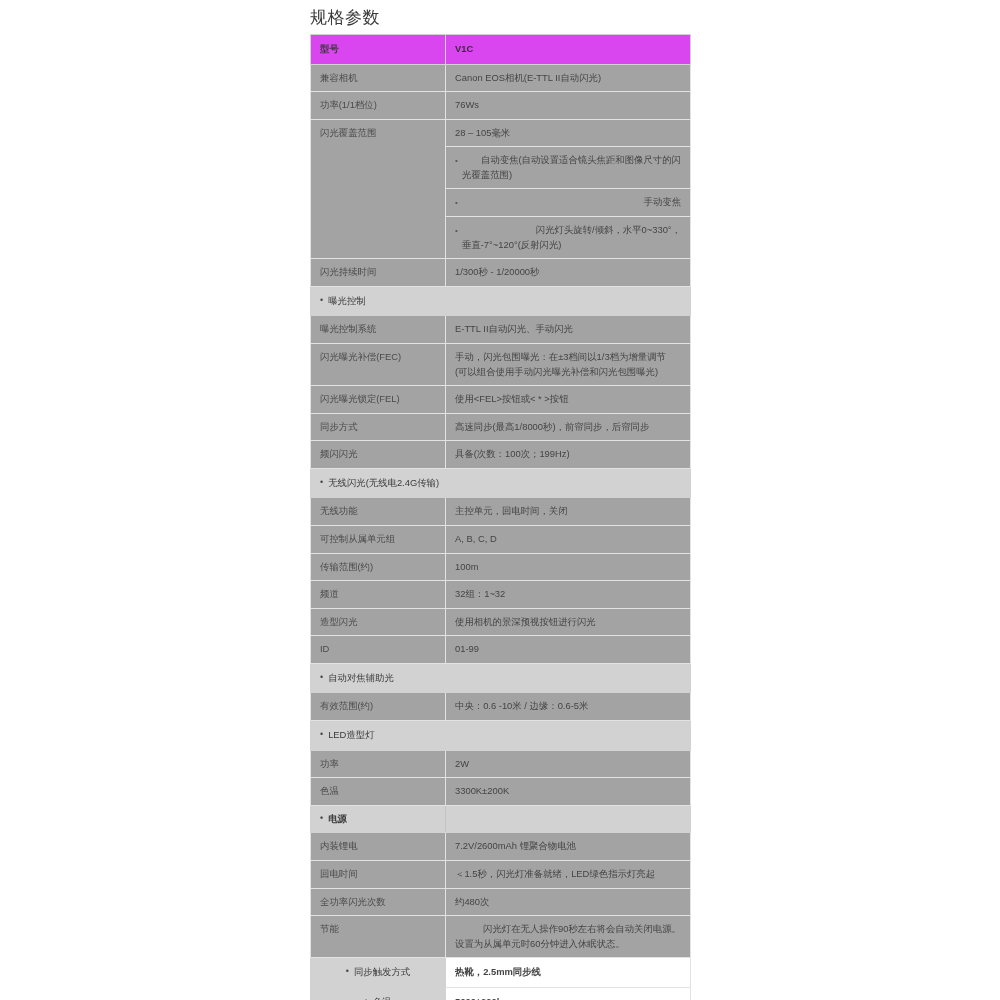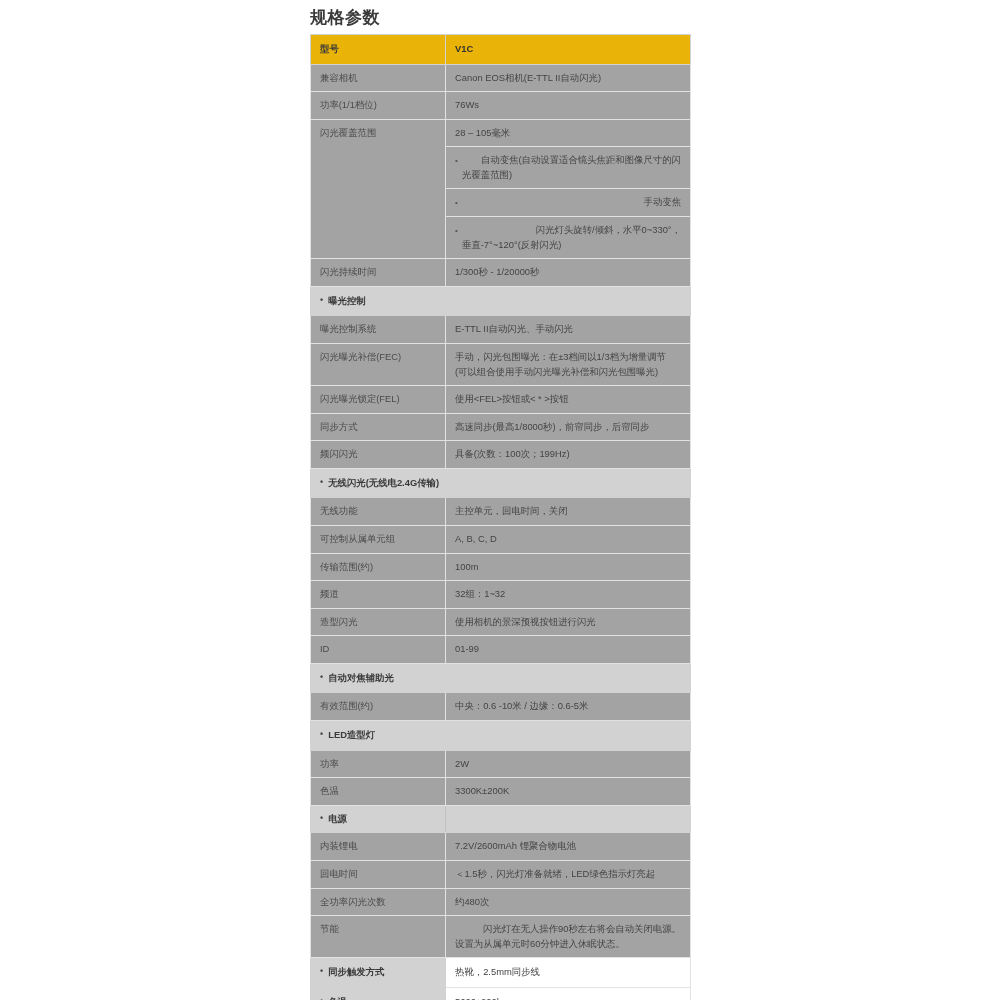--- a/index.html
+++ b/index.html
@@ -18,21 +18,21 @@
     position: relative;
     width: 1000px;
     height: 1000px;
     background: #ffffff;
   }
   #spec-title {
     position: absolute;
     left: 310px;
     top: 6px;
     font-size: 17px;
-    font-weight: 700;
+    font-weight: 400;
     color: #3a3a3a;
     letter-spacing: 0.5px;
   }
   #spec-table {
     position: absolute;
     left: 310px;
     top: 34px;
     width: 380px;
     border-collapse: collapse;
     table-layout: fixed;
@@ -44,36 +44,36 @@
   #spec-table col.c-value { width: 245px; }
   #spec-table td {
     border: 1px solid #e2e2e2;
     padding: 6px 9px 6px 9px;
     vertical-align: top;
     background: #a3a3a3;
     word-break: break-word;
   }
   
   #spec-table tr.row-head td {
-    background: #eab308;
+    background: #d946ef;
     border-color: #d2d2d2;
     color: #3a3a3a;
     font-weight: 600;
     padding-top: 7px;
     padding-bottom: 7px;
   }
   #spec-table tr.row-head td.v {
     color: #333;
     font-weight: 700;
   }
   
   #spec-table tr.row-section td {
     background: #d2d2d2;
     border-color: #d2d2d2;
-    font-weight: 700;
+    font-weight: 400;
     color: #3a3a3a;
     padding-top: 7px;
     padding-bottom: 7px;
   }
   
   #spec-table tr.row-section-split td.l {
     background: #d2d2d2;
     border-color: #d2d2d2;
     border-right-color: #c2c2c2;
     font-weight: 600;
@@ -81,29 +81,31 @@
     margin-top: 24px;
   }
   #spec-table tr.row-section-split td.v {
     background: #d2d2d2;
     border-color: #d2d2d2;
   }
   
   #spec-table tr.row-grayleft td.l {
     background: #d2d2d2;
     border-color: #d2d2d2;
-    font-weight: 700;
-    color: #3a3a3a;
-    padding-top: 7px;
-    padding-bottom: 7px;
+    font-weight: 400;
+    color: #3a3a3a;
+    padding-top: 7px;
+    padding-bottom: 7px;
+    text-align: center;
   }
   #spec-table tr.row-grayleft td.v {
     background: #ffffff;
     padding-top: 7px;
     padding-bottom: 7px;
+    font-weight: bold;
   }
   .bullet-dot {
     display: inline-block;
     margin-right: 5px;
     color: #4a4a4a;
     font-size: 9px;
     vertical-align: 1px;
   }
   .li {
     display: block;

